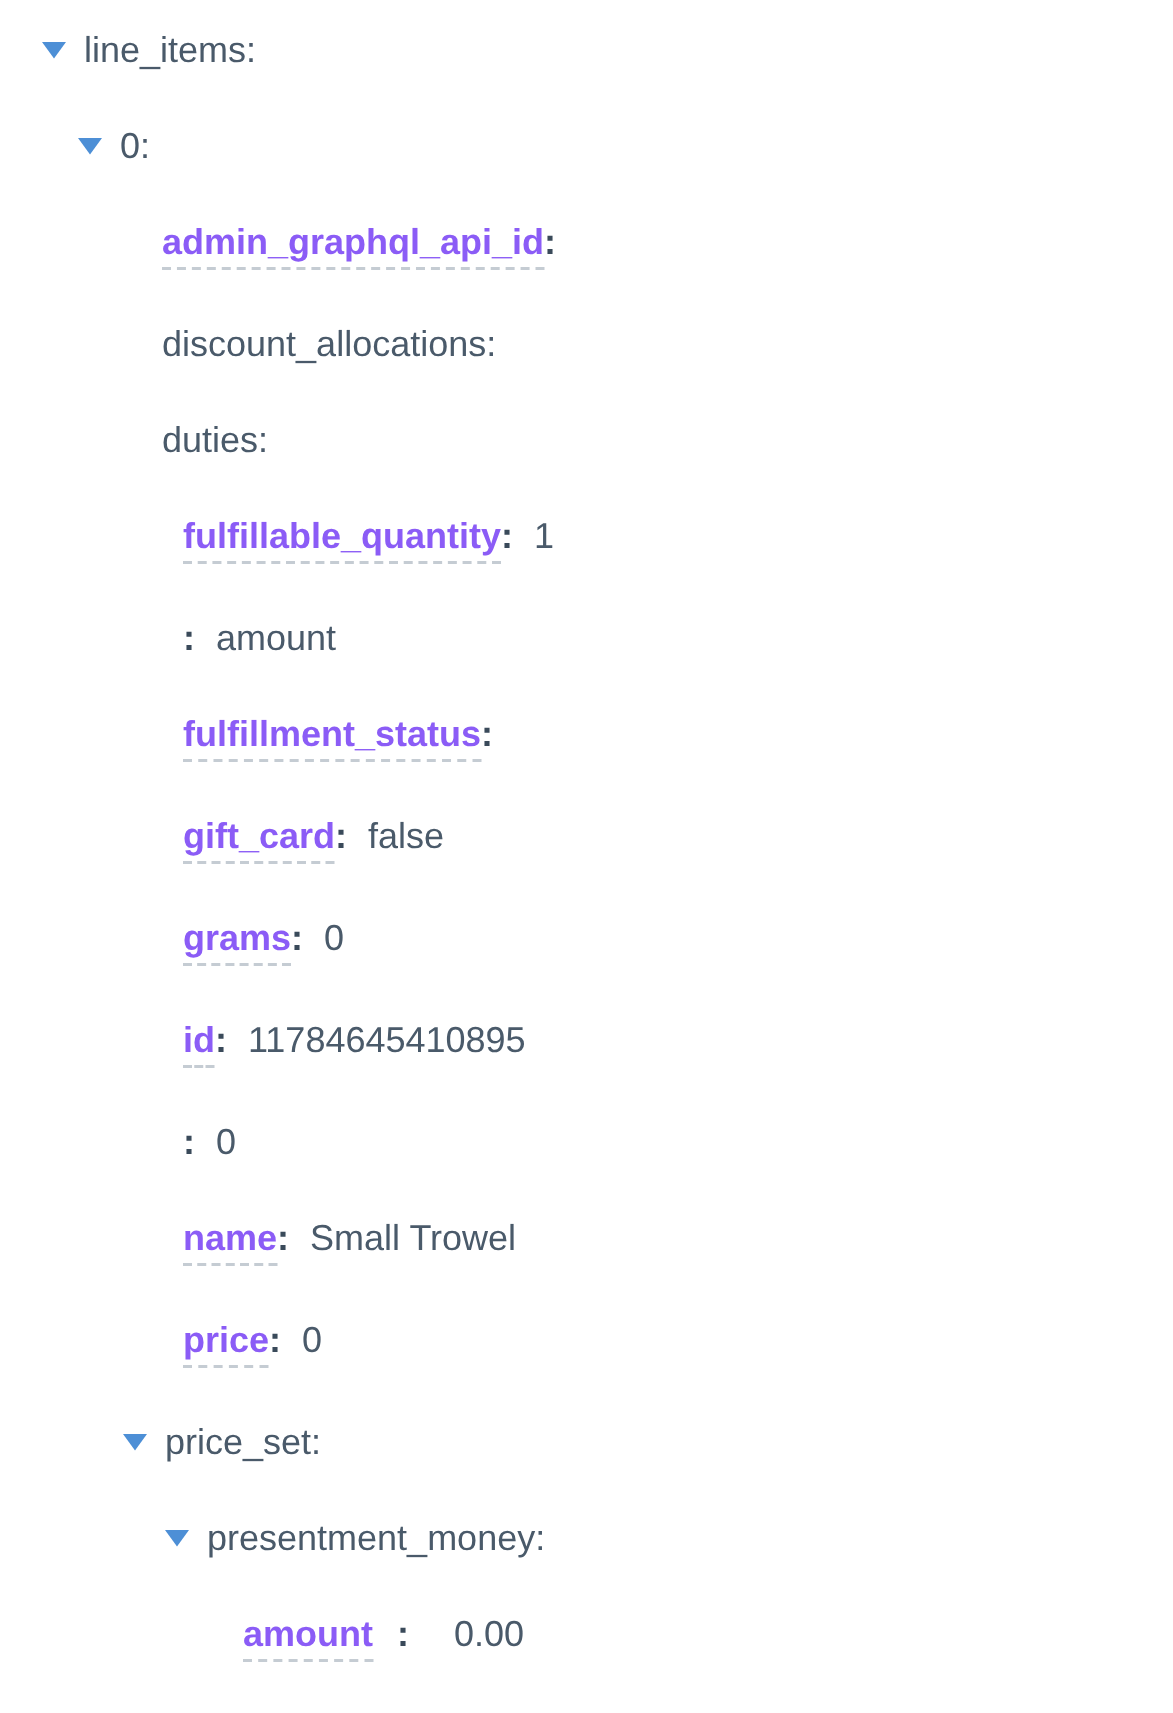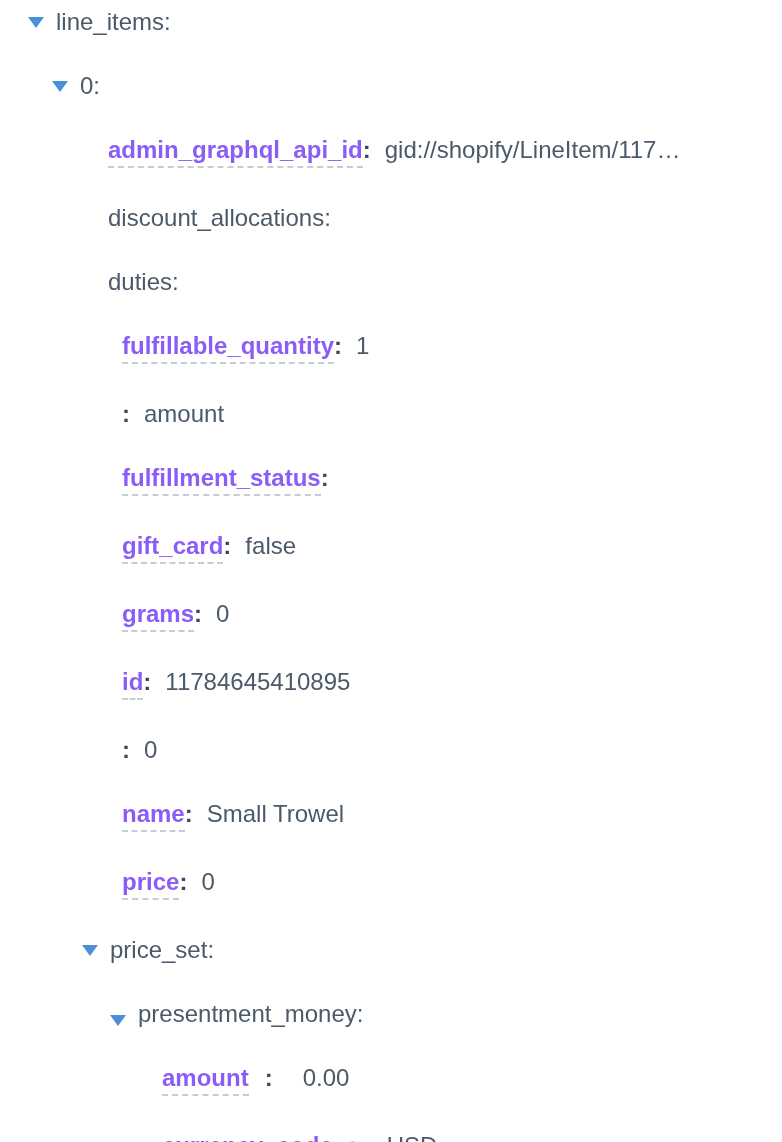--- a/index.html
+++ b/index.html
@@ -41,47 +41,46 @@
     }
     .colon { color: #4a5a6a; }
     .colon-bold { color: #3a4a5a; font-weight: 600; }
     .value {
       color: #4a5a6a;
       font-weight: 400;
       margin-left: 14px;
       overflow: hidden;
       text-overflow: ellipsis;
     }
-    .indent-0 { padding-left: 18px; }
+    .indent-0 { padding-left: 18px; margin-top: 12px; }
     .indent-1 { padding-left: 42px; }
     .indent-2 { padding-left: 98px; }
     .indent-3 { padding-left: 112px; }
     .indent-4 { padding-left: 72px; }
-    .indent-5 { padding-left: 100px; align-items: flex-end; }
+    .indent-5 { padding-left: 100px; }
     .indent-6 { padding-left: 152px; gap: 16px; }
   </style>
 </head>
 <body>
 
 <div class="row indent-0">
   <span class="caret"></span>
   <span class="key">line_items</span>
     <span class="colon">:</span>
 </div>
 
 <div class="row indent-1">
   <span class="caret"></span>
   <span class="key">0</span>
     <span class="colon">:</span>
 </div>
 
 <div class="row indent-2">
   <span class="key-bold">admin_graphql_api_id</span>
     <span class="colon-bold">:</span>
-  <span class="value">gid://shopify/LineItem/117…</span>
 </div>
 
 <div class="row indent-2">
   <span class="key">discount_allocations</span>
     <span class="colon">:</span>
 </div>
 
 <div class="row indent-2">
   <span class="key">duties</span>
     <span class="colon">:</span>

